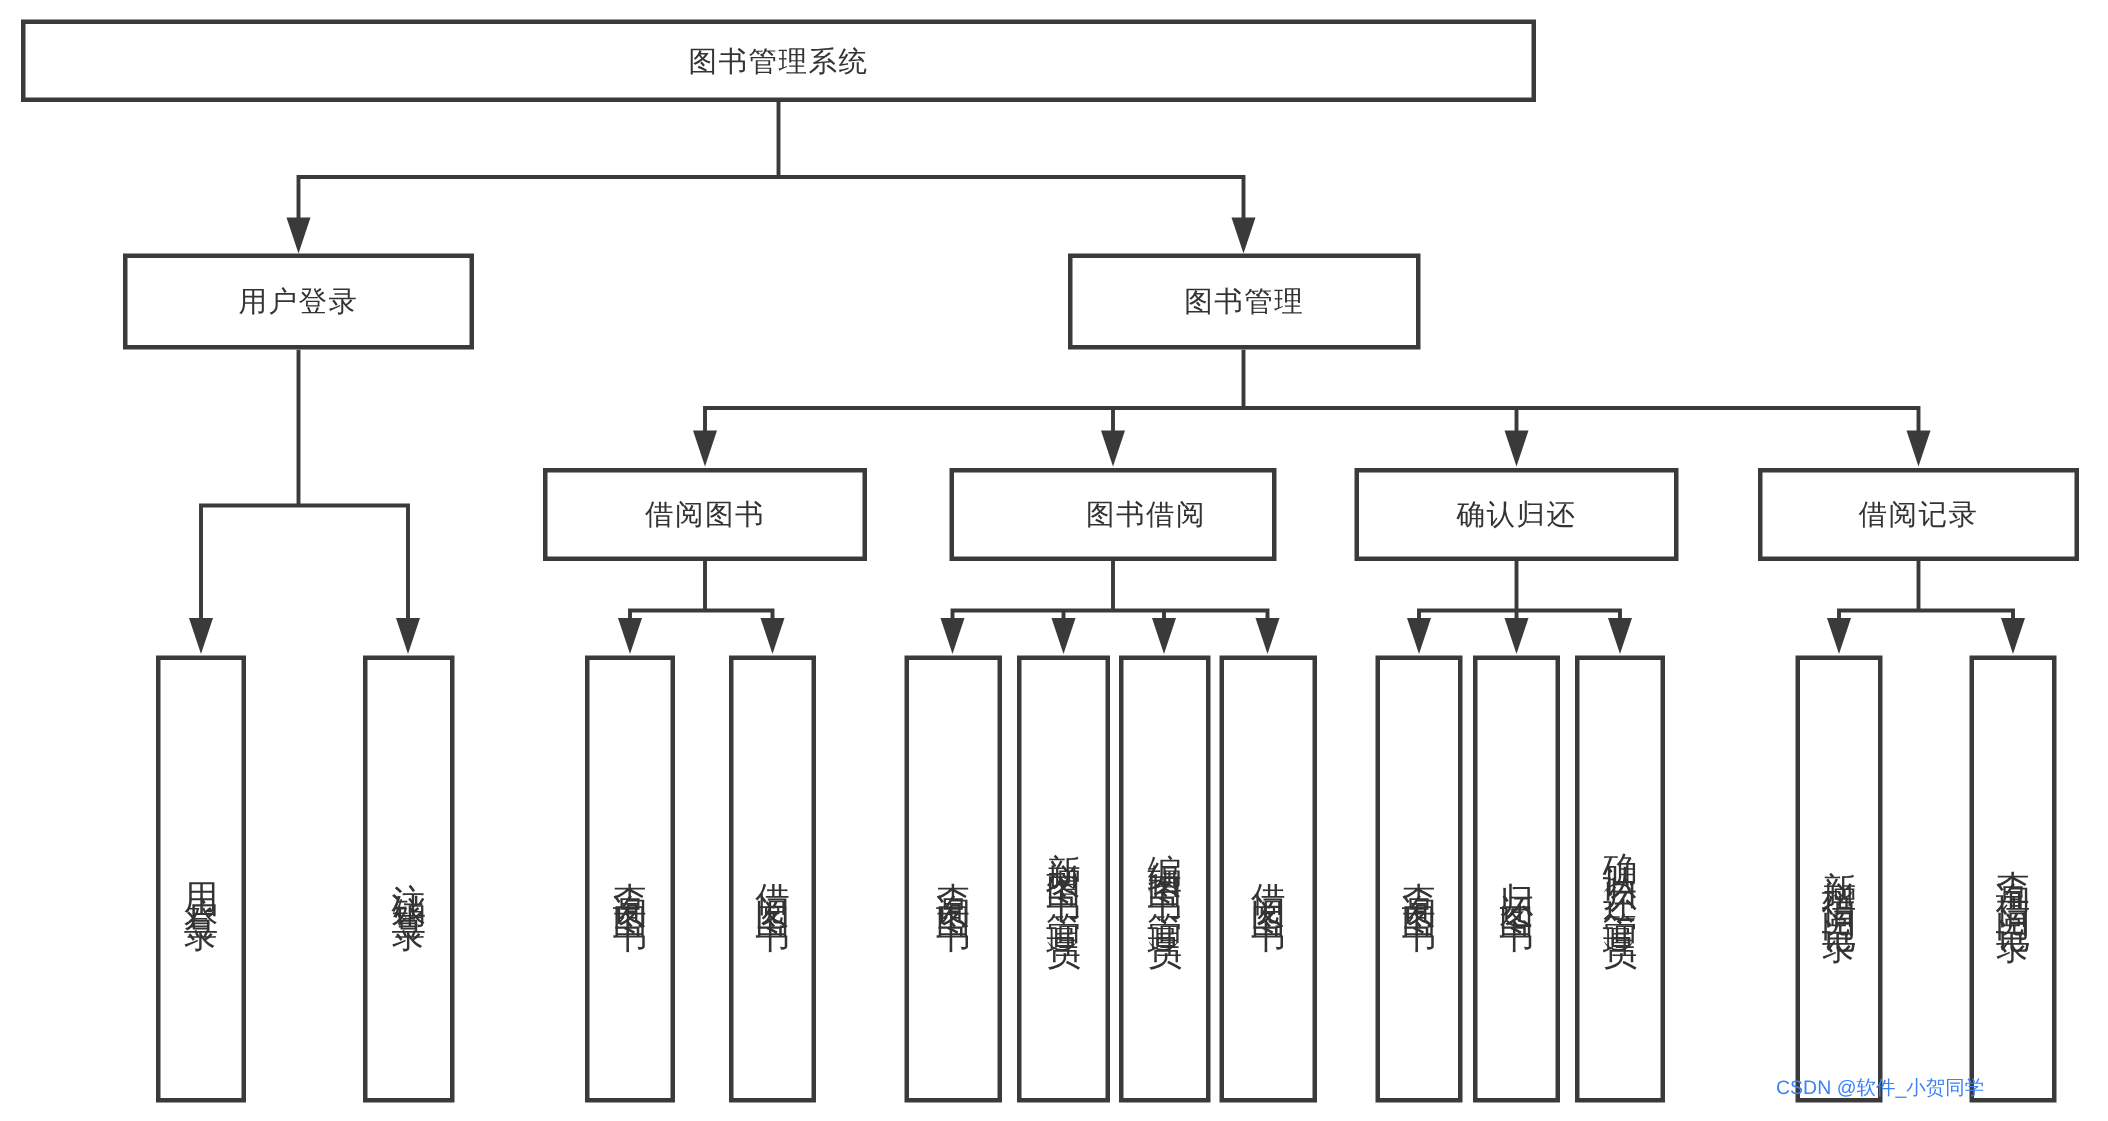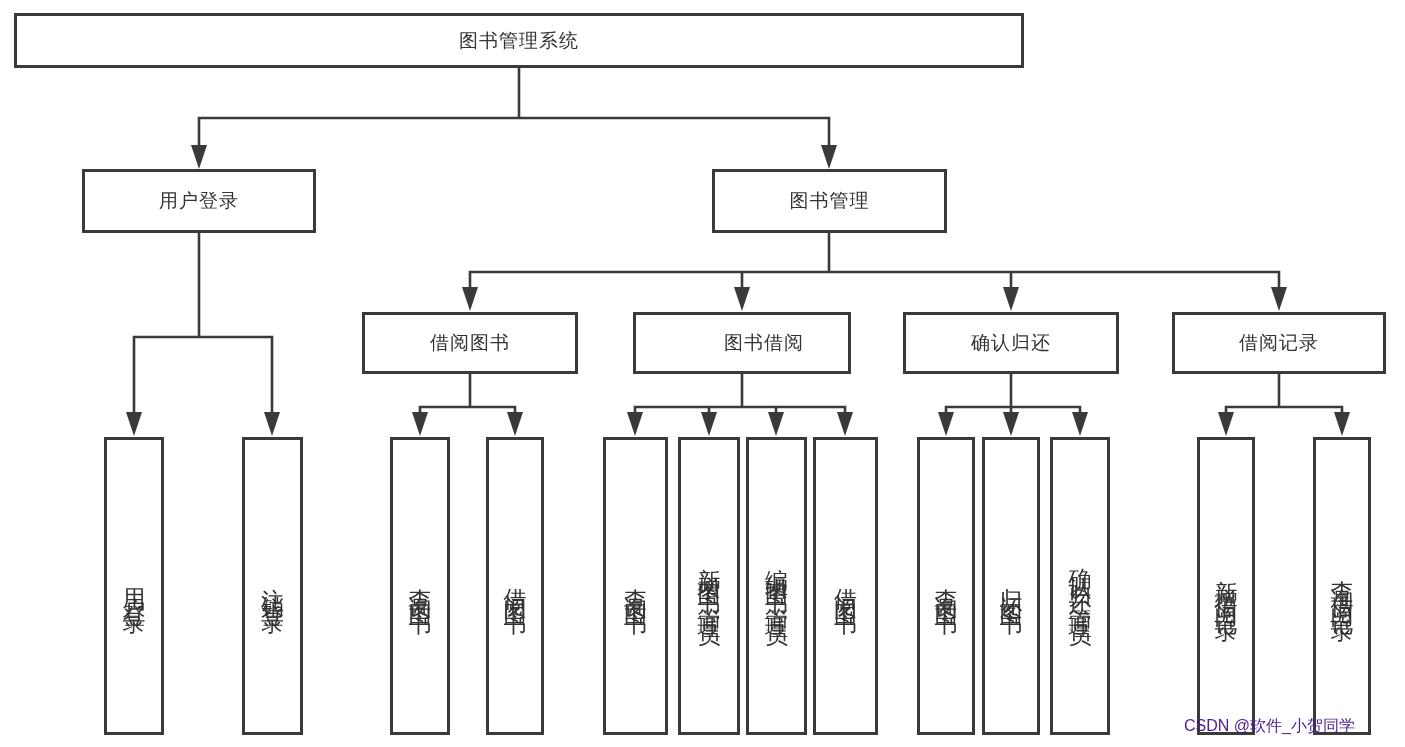--- a/index.html
+++ b/index.html
@@ -13,21 +13,21 @@
     border:3px solid #3a3a3a;display:flex;align-items:center;justify-content:center;
     z-index:1;color:#333333;
   }
   .hbox{font-size:19px;letter-spacing:1px;white-space:nowrap;}
   .vbox > span{
     writing-mode:vertical-rl;text-orientation:mixed;
     font-size:23px;line-height:1;letter-spacing:8px;color:#333333;
   }
   .watermark{
     position:absolute;left:1184px;top:716px;z-index:2;
-    font-size:16px;color:#4c1d95;letter-spacing:0px;white-space:nowrap;
+    font-size:13px;color:#3b82f6;letter-spacing:0px;white-space:nowrap;
   }
 </style>
 </head>
 <body>
 
 <div class="stage">
 
   <svg class="connectors" width="1405" height="747" viewBox="0 0 1405 747" fill="none" stroke="#3a3a3a" stroke-width="2.6">
 
     <line x1="519" y1="68" x2="519" y2="118"></line>

